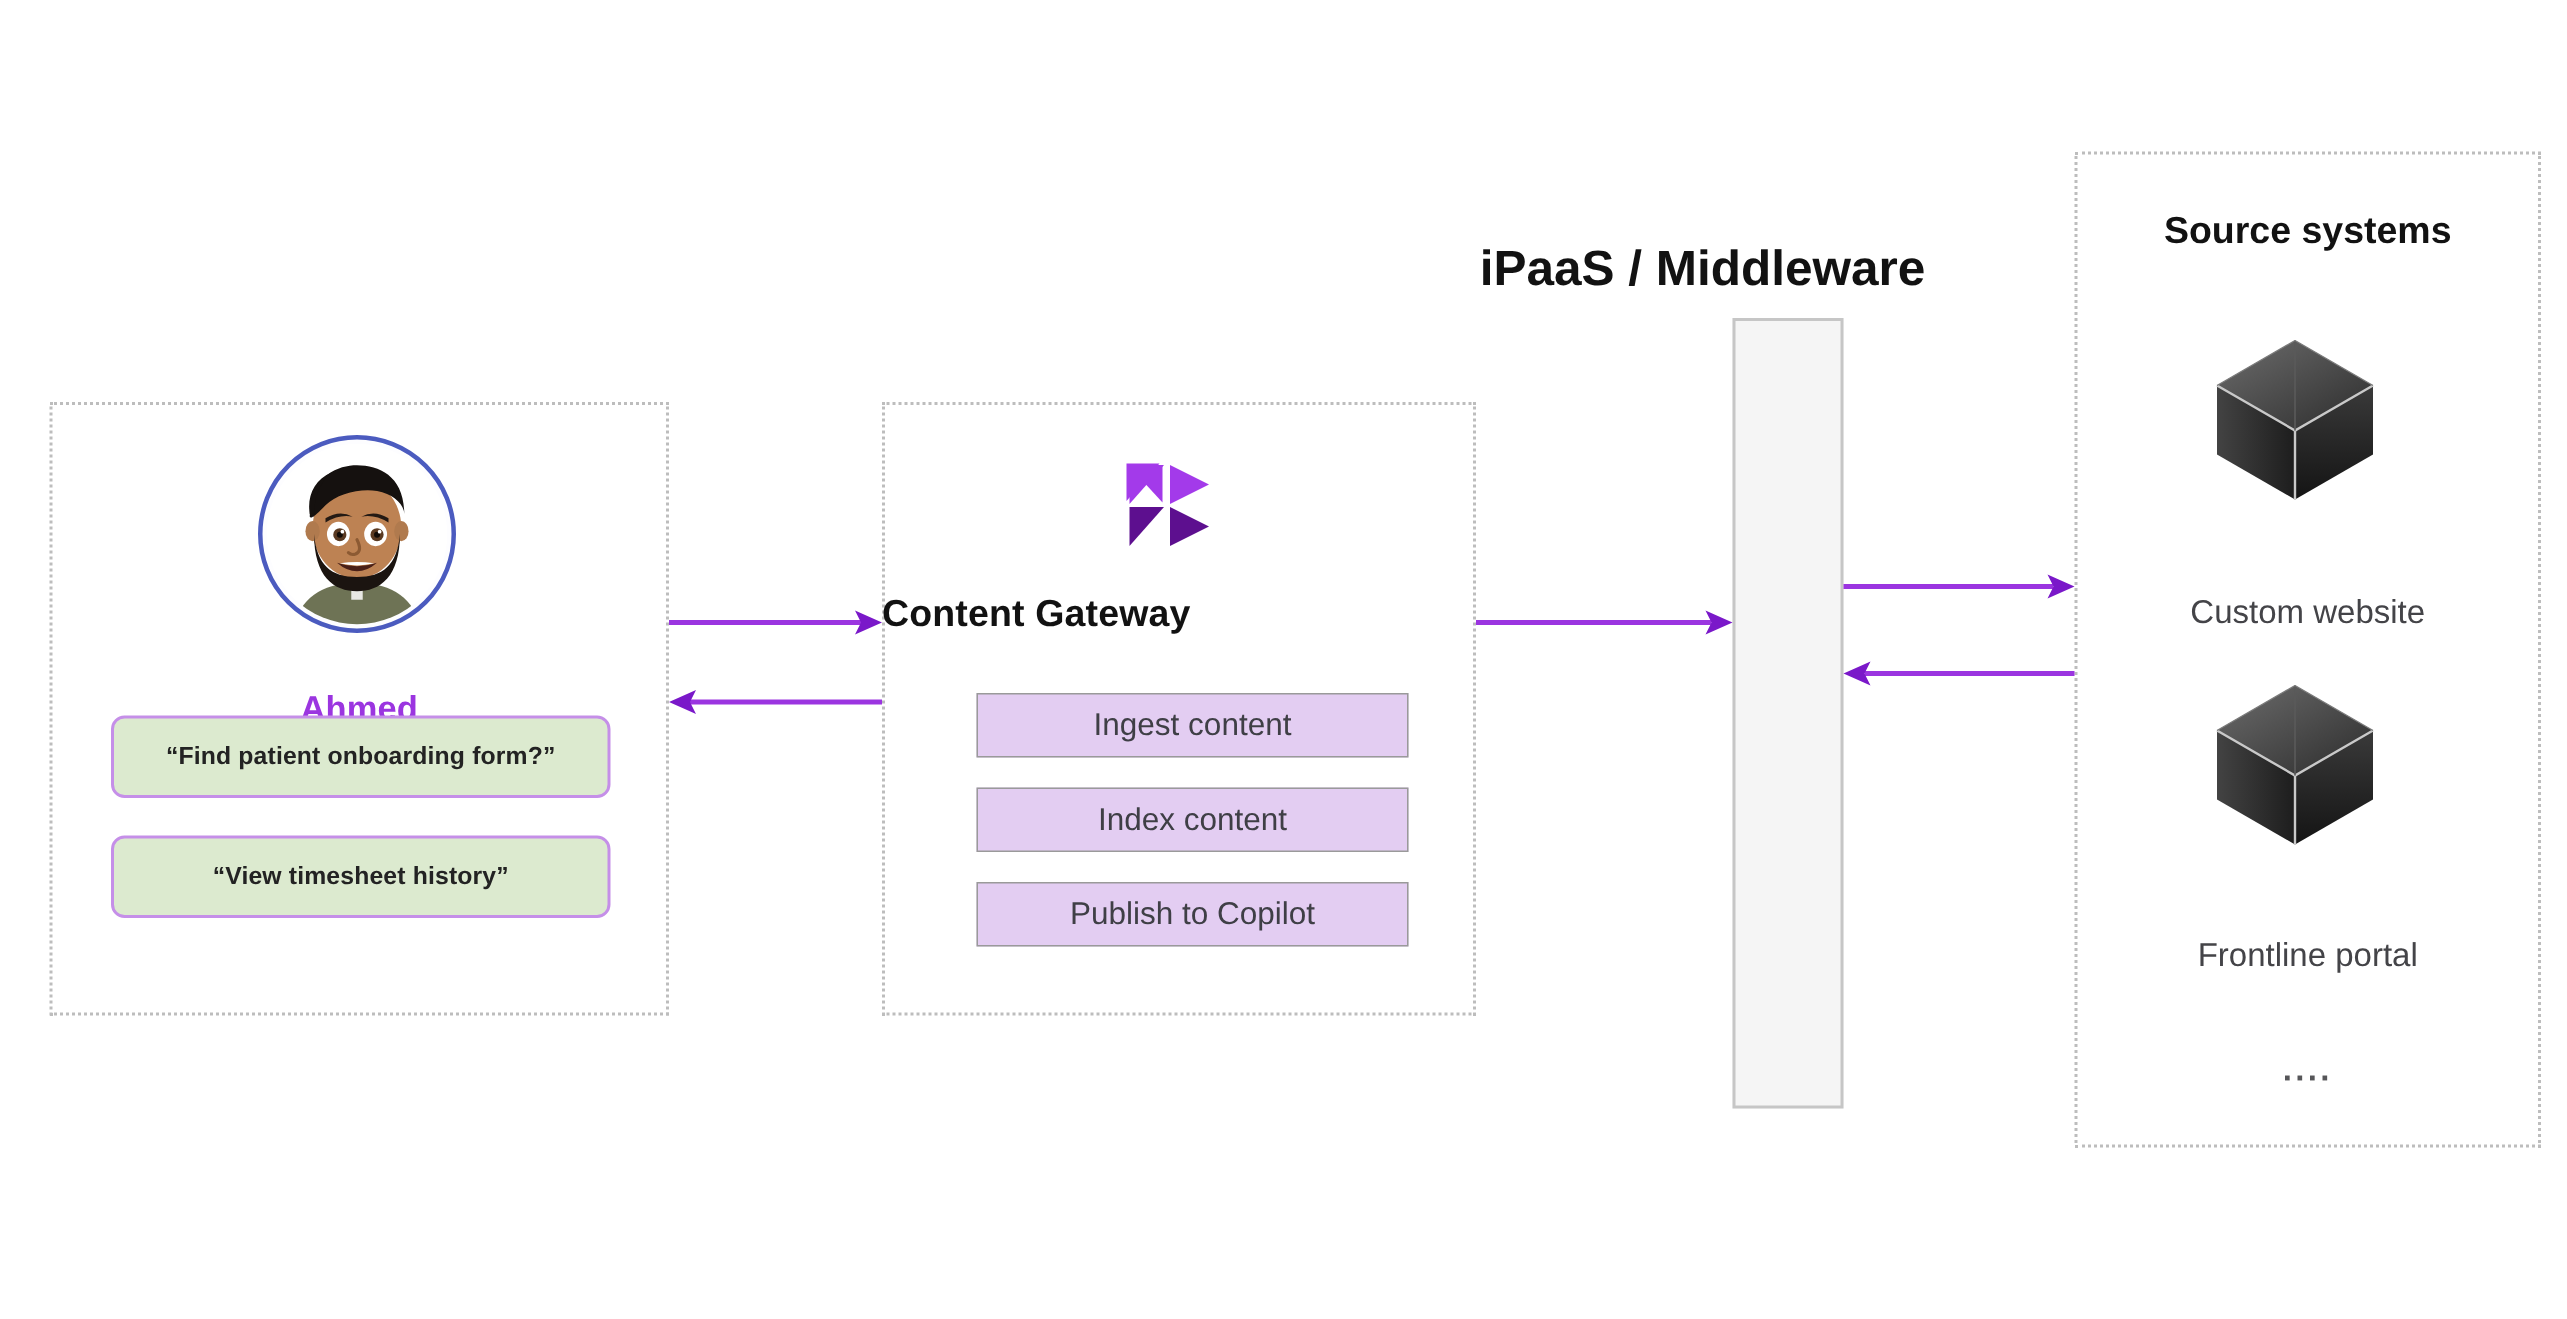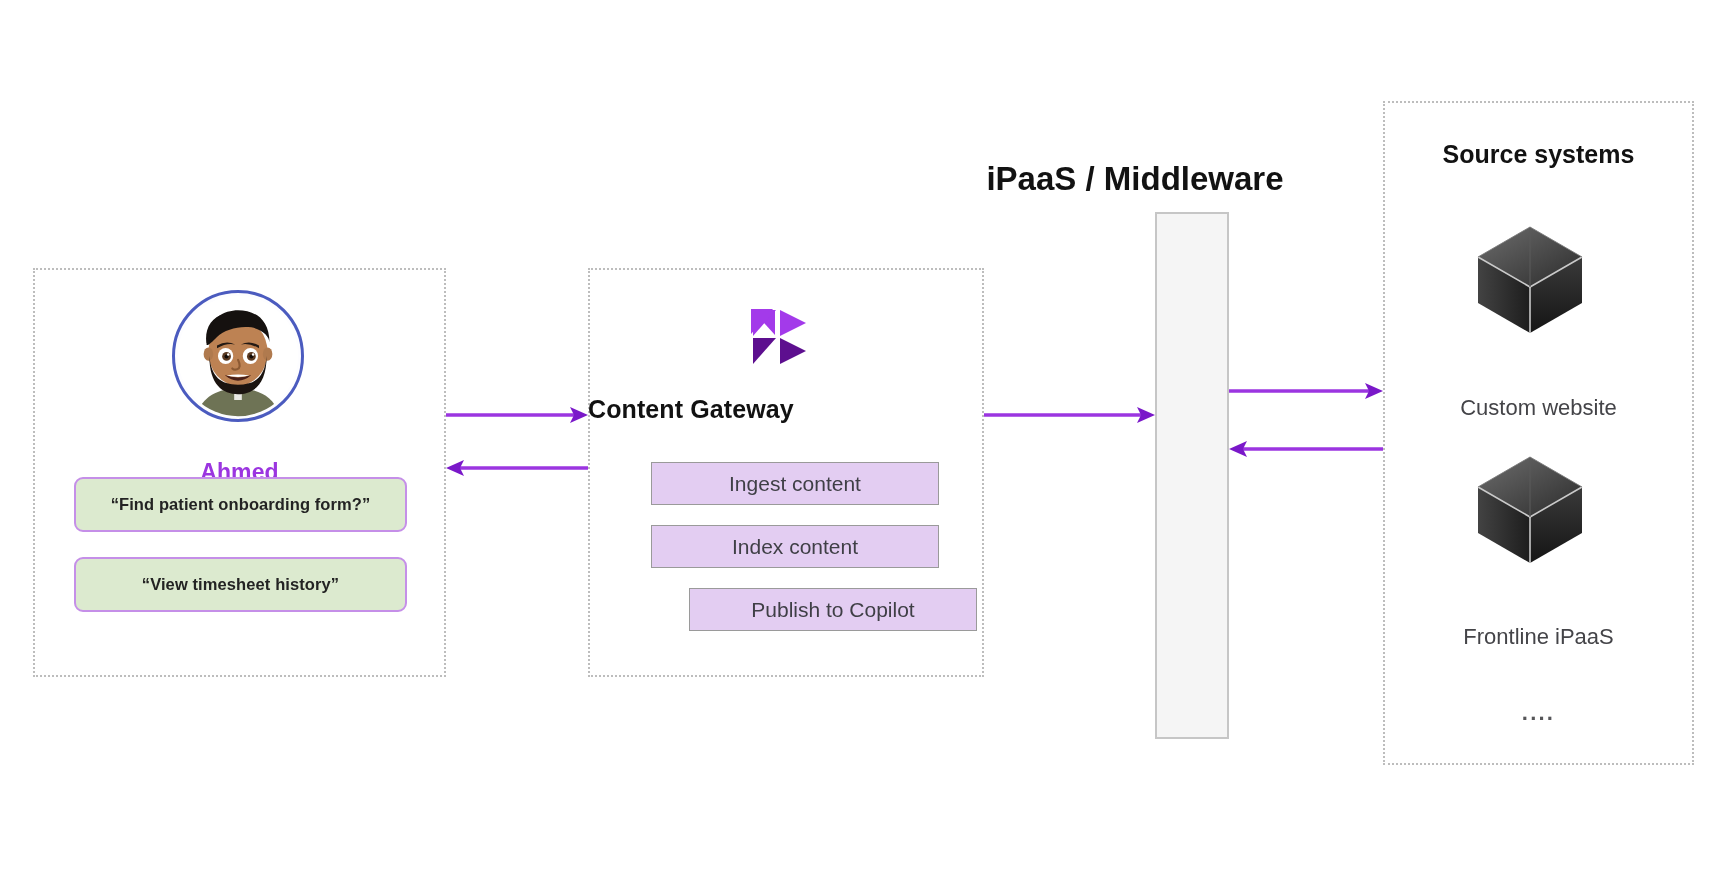--- a/index.html
+++ b/index.html
@@ -114,21 +114,21 @@
     border: 1.5px solid #9a9a9a;
     box-sizing: border-box;
     display: flex;
     align-items: center;
     justify-content: center;
     color: #3f3f46;
     font-size: 21px;
   }
   #gw-step-0 { top: 462px; }
   #gw-step-1 { top: 525px; }
-  #gw-step-2 { top: 588px; margin-left: 38px; }
+  #gw-step-2 { top: 588px; }
 
   
   .ipaas-title {
     position: absolute;
     left: 980px;
     top: 160px;
     width: 310px;
     text-align: center;
     font-size: 33px;
     font-weight: bold;
@@ -340,21 +340,21 @@
     <polygon points="61,8 113,38 61,68 9,38" fill="url(#cTopA)"></polygon>
     <polygon points="9,38 61,68 61,114 9,84" fill="url(#cLeftA)"></polygon>
     <polygon points="113,38 113,84 61,114 61,68" fill="url(#cRightA)"></polygon>
     <polyline points="9,38 61,68 113,38" fill="none" stroke="#c9c9c9" stroke-width="1.6"></polyline>
     <line x1="61" y1="68" x2="61" y2="114" stroke="#c9c9c9" stroke-width="1.6"></line>
     <line x1="61" y1="8" x2="61" y2="68" stroke="#5a5a5a" stroke-width="1.1"></line>
     <line x1="9" y1="38" x2="61" y2="8" stroke="#7a7a7a" stroke-width="0.9"></line>
     <line x1="113" y1="38" x2="61" y2="8" stroke="#7a7a7a" stroke-width="0.9"></line>
   </svg>
 
-  <div class="src-label" id="src-label-1">Frontline iPaaS</div>
+  <div class="src-label" id="src-label-1">Frontline portal</div>
   <div class="src-ellipsis">····</div>
 
   <svg class="arrow-svg" id="arrow-user-to-gw" viewBox="0 0 142 22">
     <line x1="0" y1="11" x2="128" y2="11" stroke="#9b35e0" stroke-width="3.4"></line>
     <polygon points="142,11 124,3 128,11 124,19" fill="#7a18c9"></polygon>
   </svg>
 
   <svg class="arrow-svg" id="arrow-gw-to-user" viewBox="0 0 142 22">
     <line x1="14" y1="11" x2="142" y2="11" stroke="#9b35e0" stroke-width="3.4"></line>
     <polygon points="0,11 18,3 14,11 18,19" fill="#7a18c9"></polygon>

